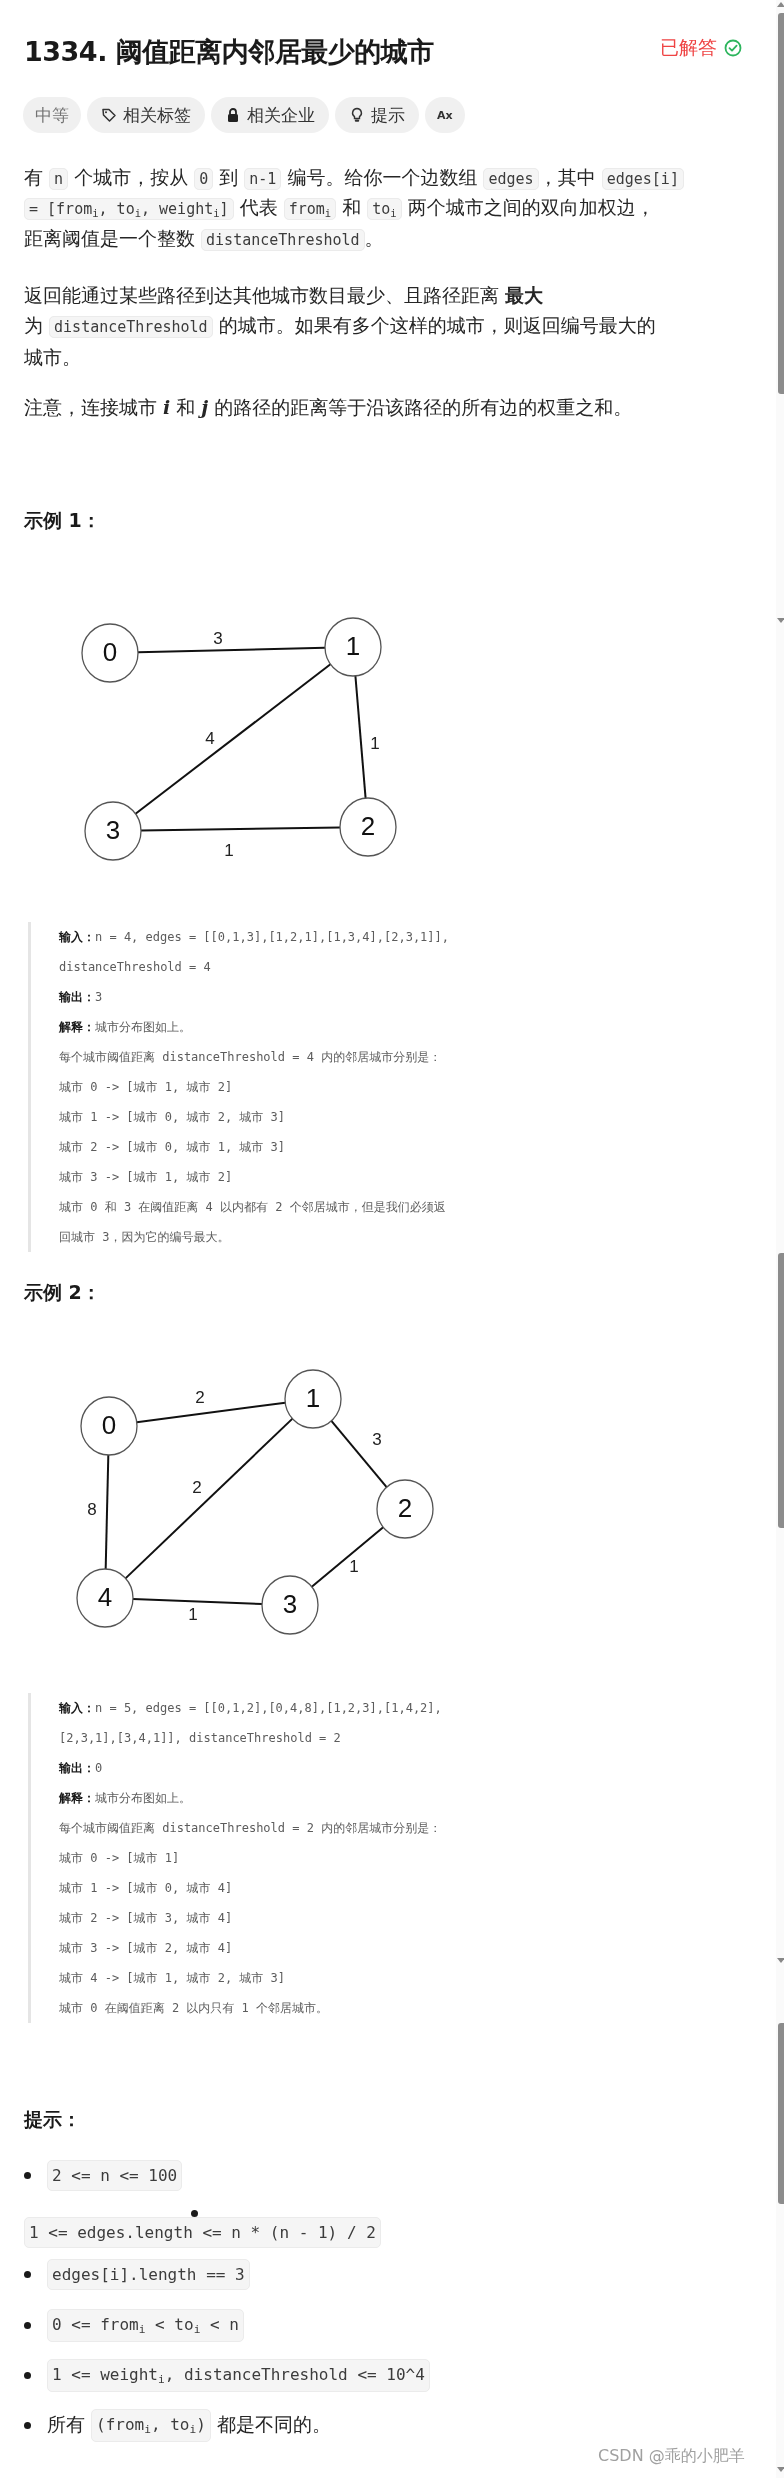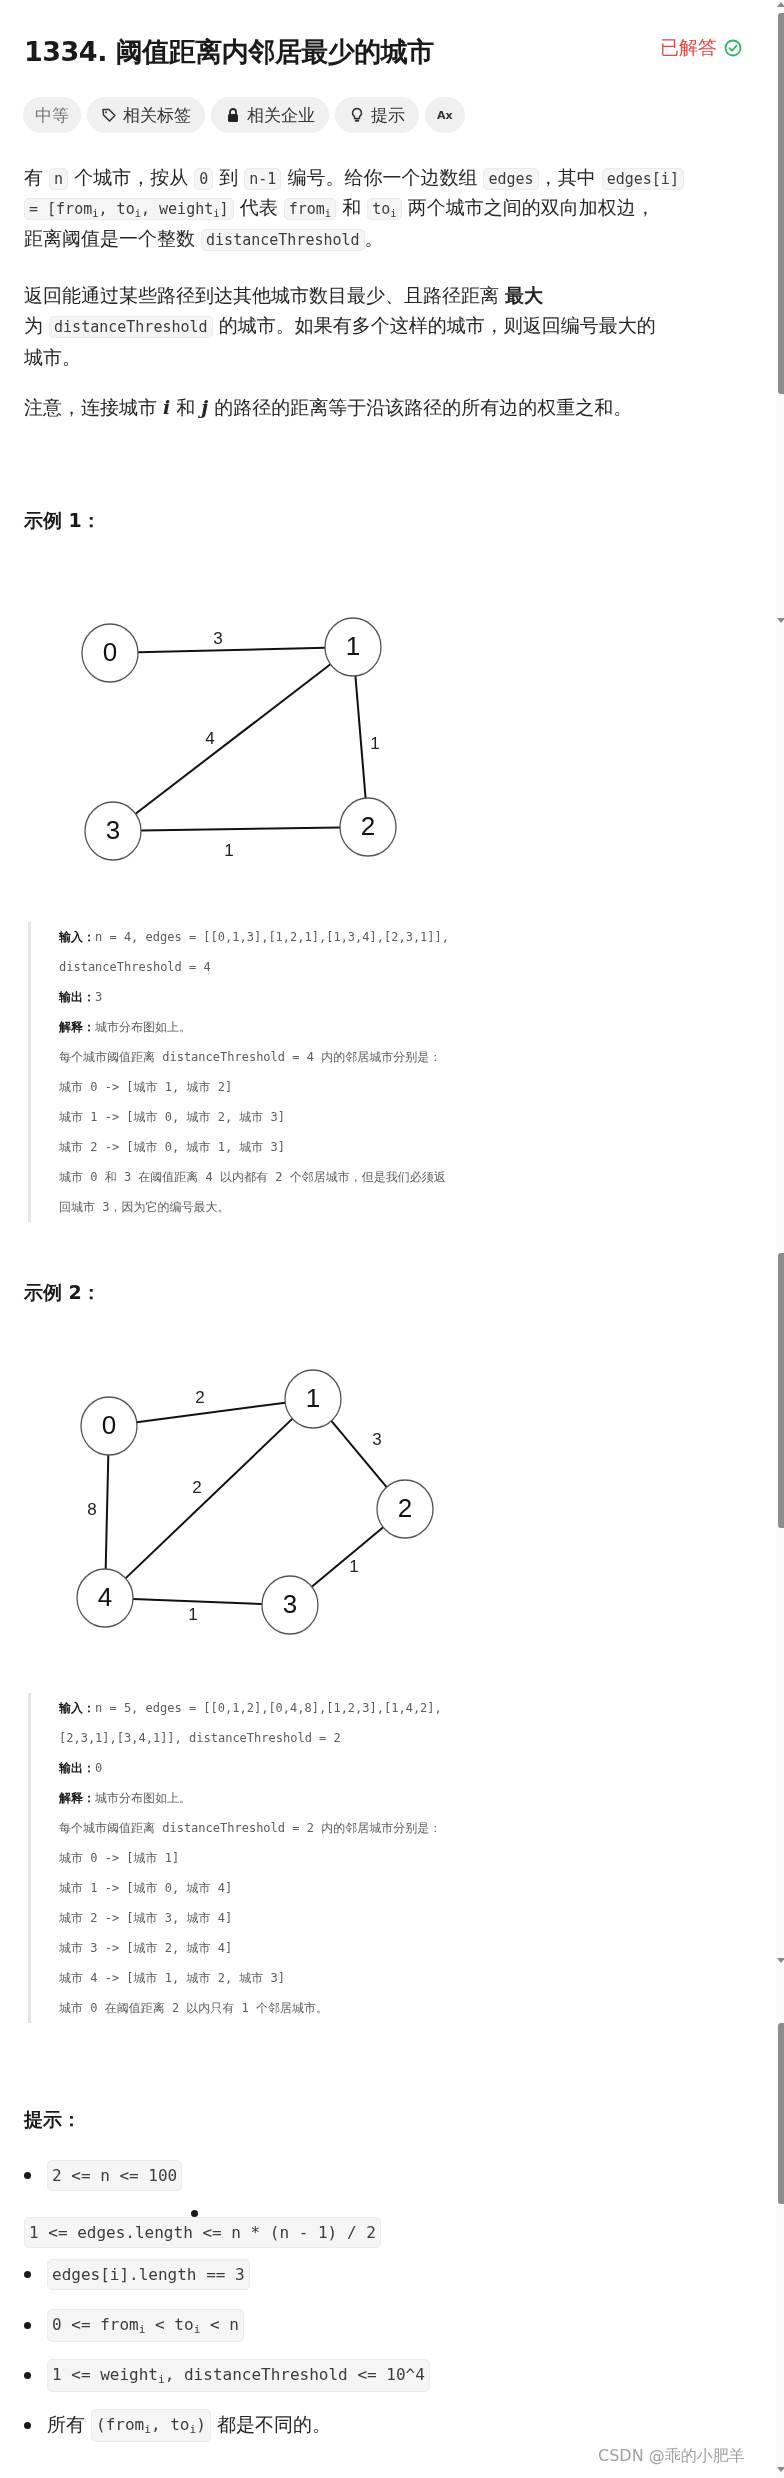--- a/index.html
+++ b/index.html
@@ -162,20 +162,21 @@
 
 <div class="ex-block" style="top:922px;">
   <div class="ex-line"><b>输入：</b><span>n = 4, edges = [[0,1,3],[1,2,1],[1,3,4],[2,3,1]],</span></div>
   <div class="ex-line">distanceThreshold = 4</div>
   <div class="ex-line"><b>输出：</b><span>3</span></div>
   <div class="ex-line"><b>解释：</b><span>城市分布图如上。</span></div>
   <div class="ex-line">每个城市阈值距离 distanceThreshold = 4 内的邻居城市分别是：</div>
   <div class="ex-line">城市 0 -&gt; [城市 1, 城市 2]</div>
   <div class="ex-line">城市 1 -&gt; [城市 0, 城市 2, 城市 3]</div>
   <div class="ex-line">城市 2 -&gt; [城市 0, 城市 1, 城市 3]</div>
+  <div class="ex-line">城市 3 -&gt; [城市 1, 城市 2]</div>
   <div class="ex-line">城市 0 和 3 在阈值距离 4 以内都有 2 个邻居城市，但是我们必须返</div>
   <div class="ex-line">回城市 3，因为它的编号最大。</div>
 </div>
 
 <div class="h3" style="top:1280px;">示例 2：</div>
 
 <div class="ex-block" style="top:1693px;">
   <div class="ex-line"><b>输入：</b><span>n = 5, edges = [[0,1,2],[0,4,8],[1,2,3],[1,4,2],</span></div>
   <div class="ex-line">[2,3,1],[3,4,1]], distanceThreshold = 2</div>
   <div class="ex-line"><b>输出：</b><span>0</span></div>

